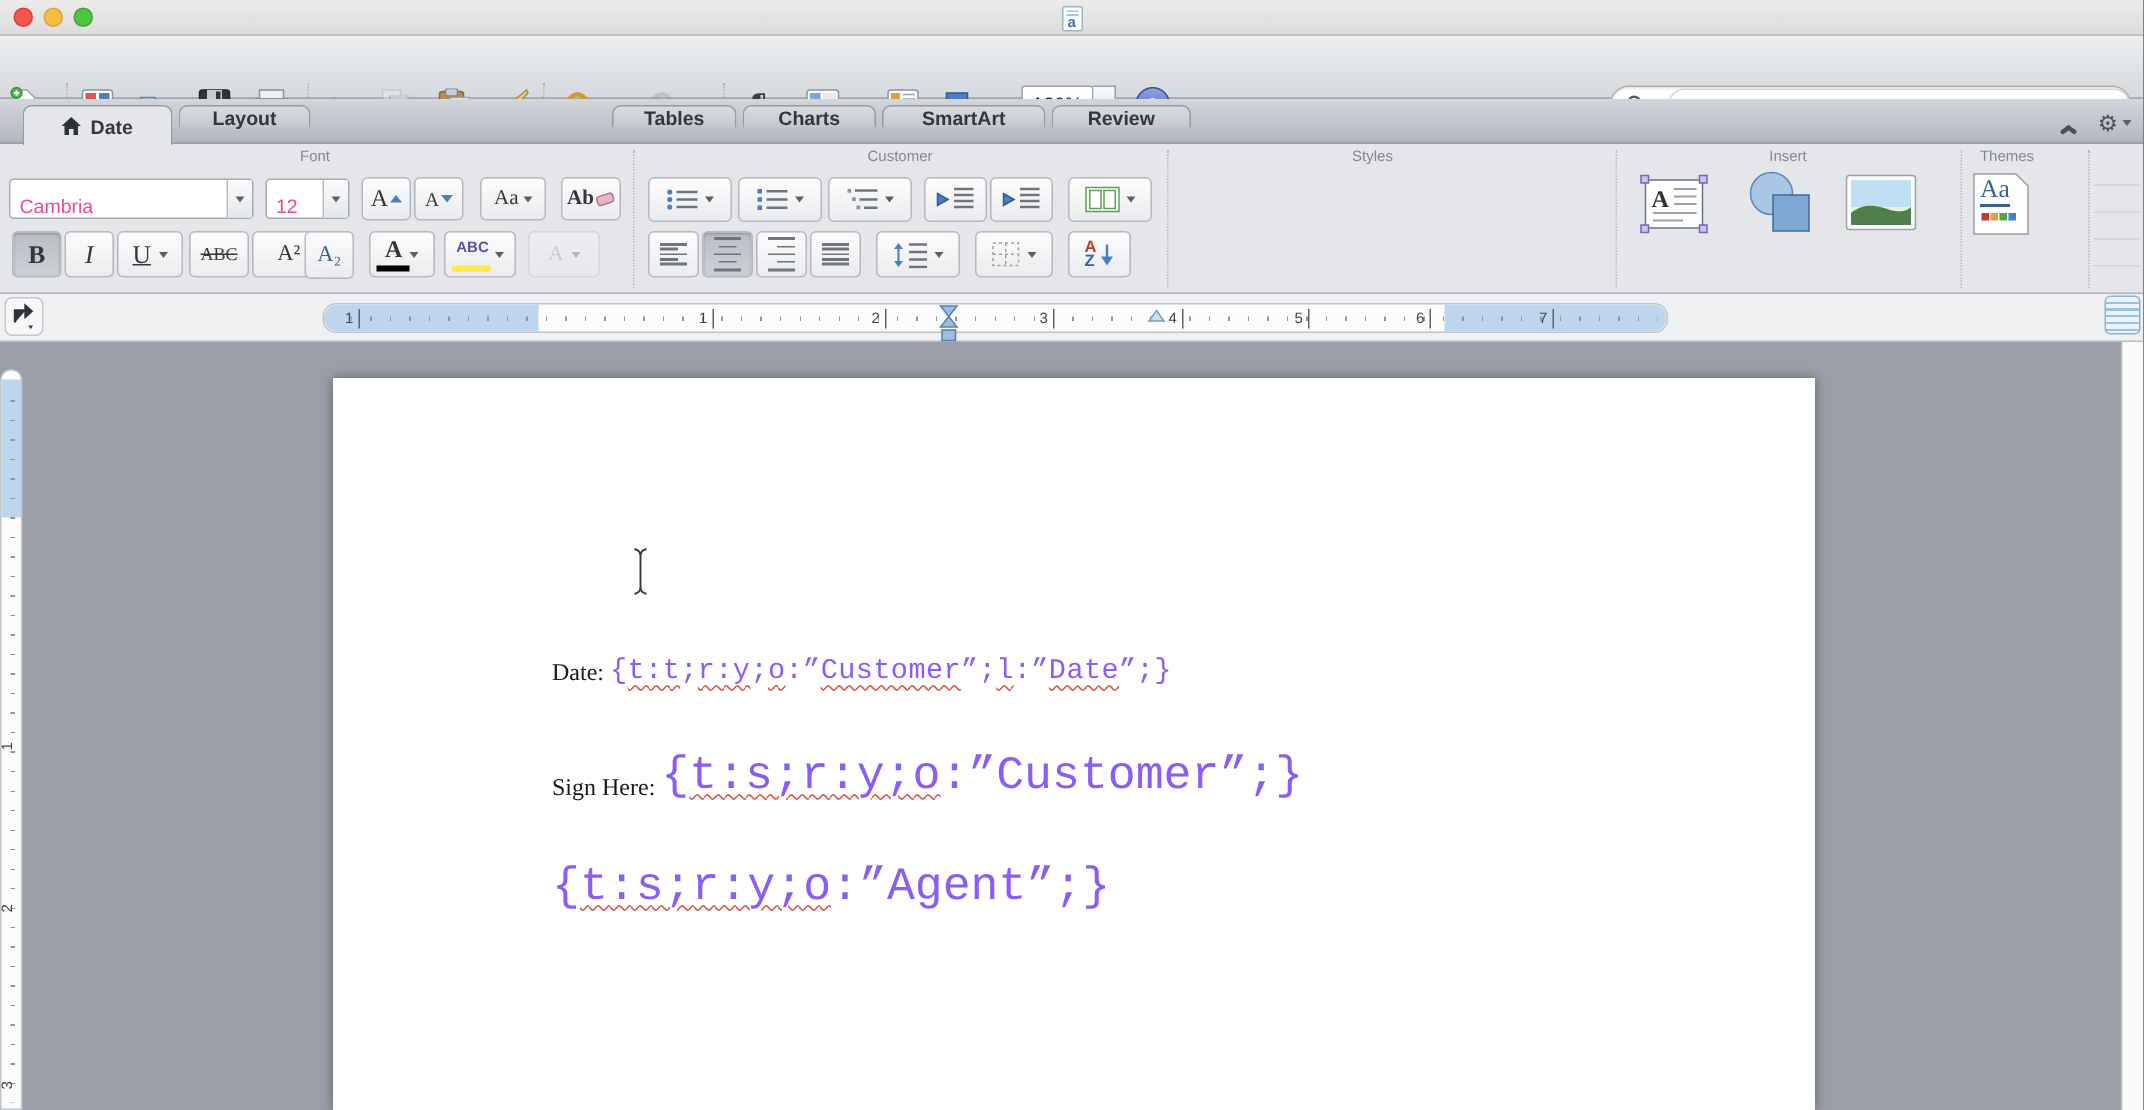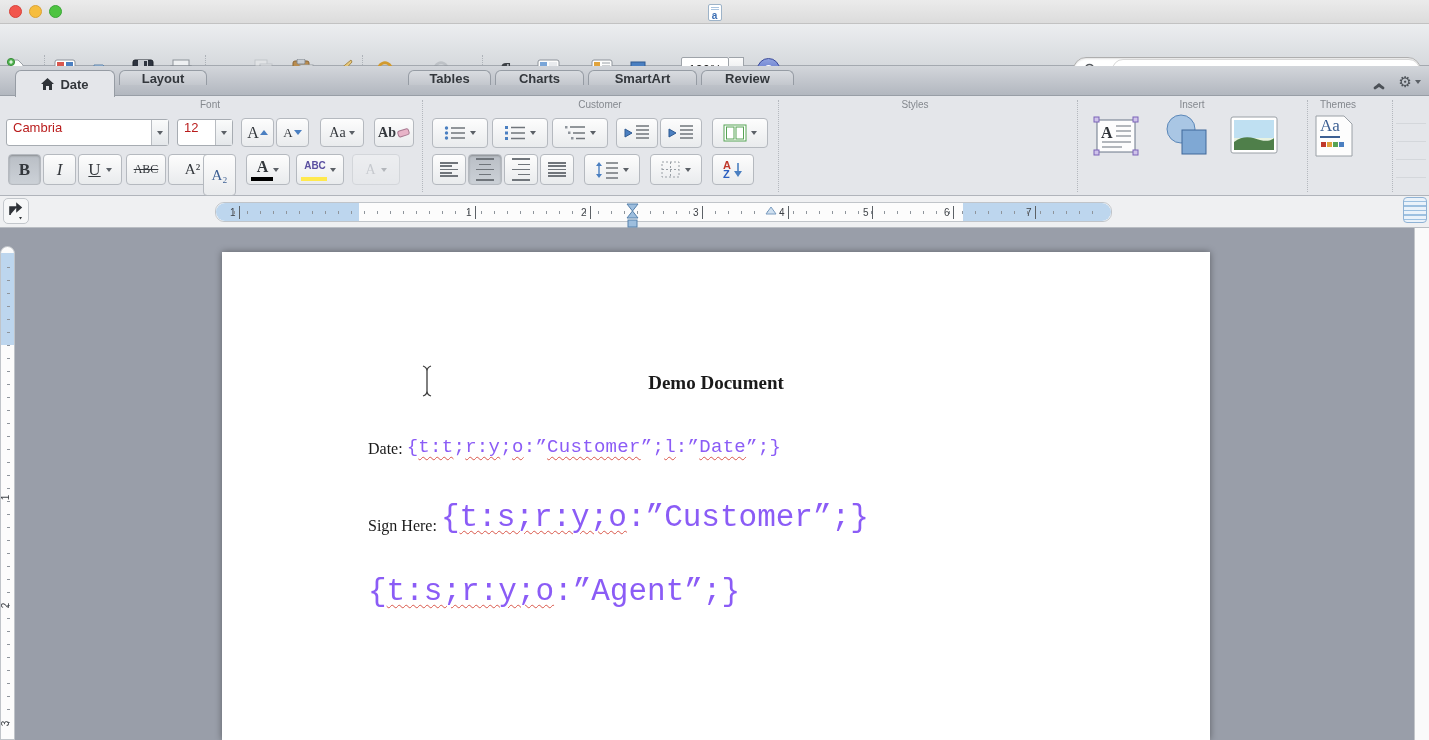--- a/index.html
+++ b/index.html
@@ -69,21 +69,21 @@
 
   
   .ribbon { position:absolute; left:0; top:96px; width:1429px; height:100px; background:#e4e6ea;
     border-bottom:1px solid #b0b4bb; }
   .gsep { position:absolute; top:4px; height:92px; border-left:1px dotted #b4b8be; }
   .glabel { position:absolute; top:3px; font-size:10px; color:#84888e; text-align:center; }
   .rbtn { position:absolute; background:linear-gradient(#fdfdfd,#e9ebed); border:1px solid #b5b9bf;
     border-radius:4px; display:flex; align-items:center; justify-content:center; color:#33373c; }
   .rbtn.pressed { background:linear-gradient(#b9bec5,#ccd1d7); box-shadow:inset 0 1px 2px rgba(0,0,0,.25); }
   .combo { position:absolute; background:#fff; border:1px solid #a7acb2; border-radius:3px;
-    font-size:13px; color:#b91c1c; display:flex; align-items:flex-start; }
+    font-size:13px; color:#ec4899; display:flex; align-items:flex-end; }
   .combo .val { flex:1; padding-left:6px; }
   .combo .ddbox { width:17px; align-self:stretch; border-left:1px solid #b8bcc1;
     background:linear-gradient(#fafbfb,#e4e7ea); display:flex; align-items:center; justify-content:center; }
   .serif { font-family:"Liberation Serif", serif; }
   .tri-up-blue { width:0;height:0;border-left:4px solid transparent;border-right:4px solid transparent;
     border-bottom:5px solid #4a7fc1; }
   .tri-dn-blue { width:0;height:0;border-left:4px solid transparent;border-right:4px solid transparent;
     border-top:5px solid #4a7fc1; }
   .colorbar { position:absolute; left:4px; right:4px; bottom:3px; height:4px; }
   .lines-icon span { display:block; height:1.6px; background:#70757b; margin:1.8px 0; }
@@ -363,21 +363,21 @@
     <div class="rbtn serif" style="left:78px;top:58px;width:44px;height:31px;font-size:17px;gap:5px">
       <span style="text-decoration:underline">U</span>
       <span class="dd"></span>
     </div>
     <div class="rbtn serif" style="left:126px;top:58px;width:40px;height:31px;font-size:12px">
       <span style="text-decoration:line-through">ABC</span>
     </div>
     <div class="rbtn serif" style="left:168px;top:58px;width:49px;height:31px;font-size:15px">
       <span>A²</span>
     </div>
-    <div class="rbtn serif" style="left:203px;top:58px;width:33px;height:42px;font-size:15px;color:#3c5f93">
+    <div class="rbtn serif" style="left:203px;top:58px;width:33px;height:32px;font-size:15px;color:#3c5f93">
       <span>A₂</span>
     </div>
     <div class="rbtn" style="left:246px;top:58px;width:44px;height:31px;gap:5px">
       <span class="serif" style="font-size:16px;font-weight:bold;position:relative;top:-3px">A</span>
       <span class="dd"></span>
       <span class="colorbar" style="background:#000;right:16px"></span>
     </div>
     <div class="rbtn" style="left:296px;top:58px;width:48px;height:31px;gap:4px">
       <span style="font-size:10px;font-weight:bold;color:#5a4fa0;position:relative;top:-4px">ABC</span>
       <span class="dd"></span>
@@ -639,21 +639,20 @@
       <span class="vnum" style="left:2px;top:471px">3</span>
     </div>
 
     <div class="page">
       <div class="ibeam">
         <svg width="14" height="34">
           <path d="M3 2 C6 3 7 4 7 7 L7 27 C7 30 6 31 3 32 M11 2 C8 3 7 4 7 7 M11 32 C8 31 7 30 7 27" stroke="#3c3c3c" stroke-width="1.3" fill="none"></path>
         </svg>
       </div>
 
-      <div class="doc-title">Demo Document</div>
 
       <div class="line" style="left:146px;top:184px">
         <span class="lbl">Date:</span>
         <span class="lbl">&nbsp;</span>
         <span class="tag tag-sm"><span>{</span><span class="squiggle">t:t</span><span>;</span><span class="squiggle">r:y</span><span>;</span><span class="squiggle">o</span><span>:”</span><span class="squiggle">Customer</span><span>”;</span><span class="squiggle">l</span><span>:”</span><span class="squiggle">Date</span><span>”;}</span></span>
       </div>
 
       <div class="line" style="left:146px;top:248px">
         <span class="lbl">Sign Here:</span>
         <span class="lbl">&nbsp;</span>

